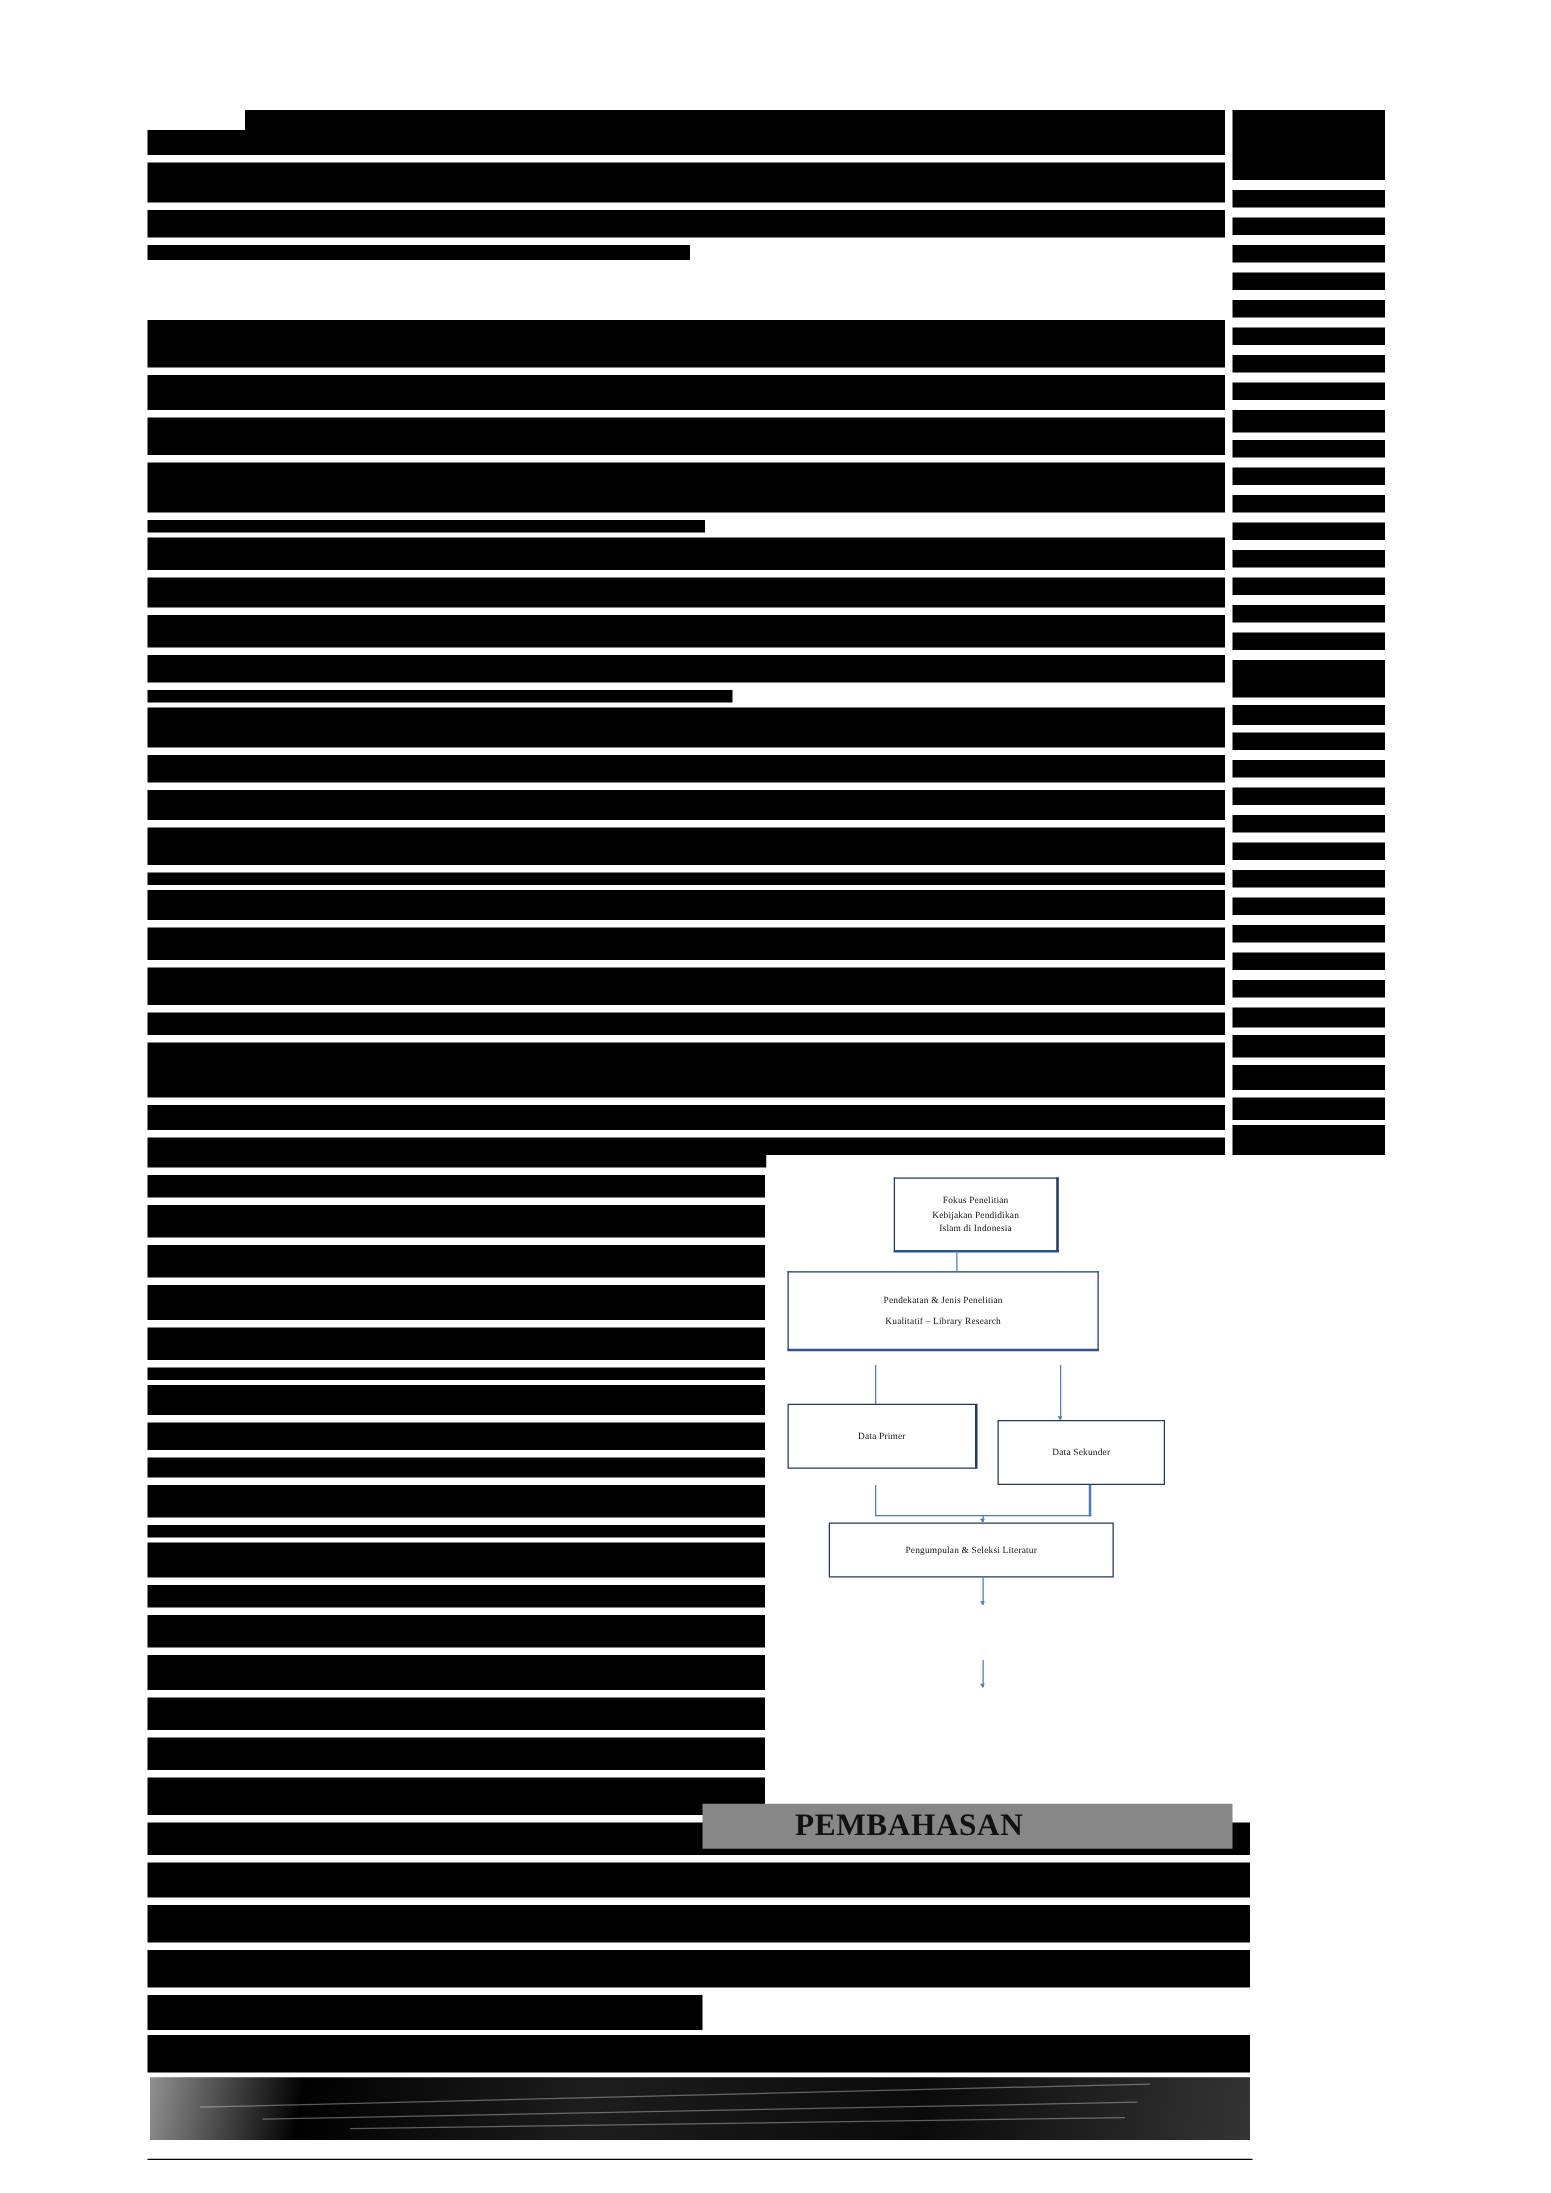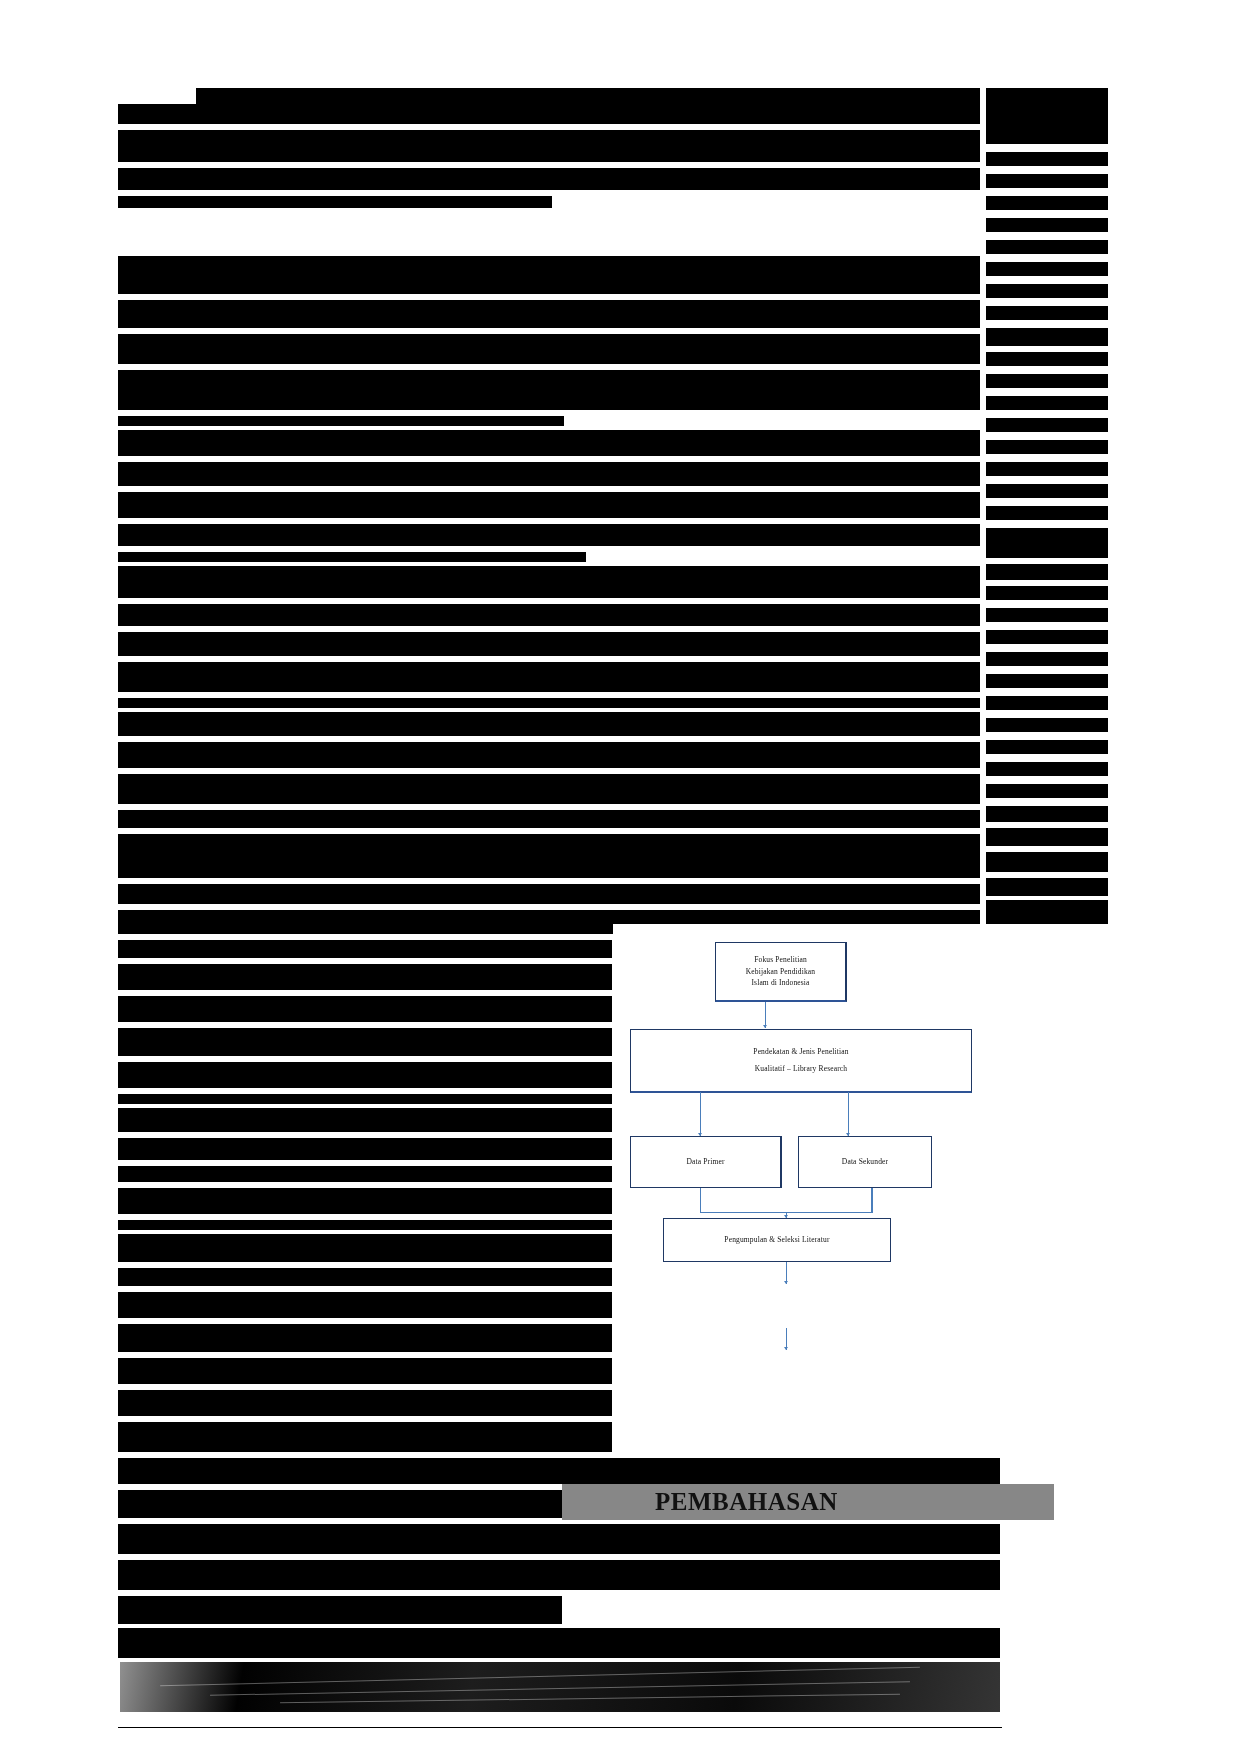--- a/index.html
+++ b/index.html
@@ -40,26 +40,25 @@
     top: 214px;
     width: 424px;
     height: 36px;
     font-size: 25px;
     padding-left: 66px;
     box-sizing: border-box;
   }
   .band-pembahasan {
     left: 562px;
     top: 1443px;
-    width: 492px;
+    width: 424px;
     height: 36px;
     font-size: 25px;
-    padding-left: 93px;
+    padding-left: 74px;
     box-sizing: border-box;
-    margin-top: 41px;
   }
 
   
   .figure {
     position: absolute;
     left: 613px;
     top: 924px;
     width: 496px;
     height: 478px;
     background: #ffffff;
@@ -222,31 +221,31 @@
 
     <div class="fc-box shadow-b shadow-r" style="left:102px; top:18px; width:132px; height:60px;">
       <span>Fokus Penelitian</span>
       <span>Kebijakan Pendidikan</span>
       <span>Islam di Indonesia</span>
     </div>
 
     <div class="fc-line" style="left:152px; top:78px; width:1px; height:26px;"></div>
     <div class="fc-arrow" style="left:150px; top:101px;"></div>
 
-    <div class="fc-box shadow-b" style="left:17px; top:105px; width:342px; height:64px;">
+    <div class="fc-box shadow-b" style="left:17px; top:93px; width:249px; height:64px;">
       <span style="margin-bottom:5px">Pendekatan &amp; Jenis Penelitian</span>
       <span>Kualitatif – Library Research</span>
     </div>
 
     <div class="fc-line" style="left:87px; top:168px; width:1px; height:44px;"></div>
     <div class="fc-arrow" style="left:85px; top:209px;"></div>
     <div class="fc-line" style="left:235px; top:168px; width:1px; height:44px;"></div>
     <div class="fc-arrow" style="left:233px; top:209px;"></div>
 
-    <div class="fc-box shadow-r" style="left:17px; top:212px; width:152px; height:52px;">
+    <div class="fc-box shadow-r" style="left:17px; top:199px; width:152px; height:52px;">
       <span>Data Primer</span>
     </div>
 
     <div class="fc-box" style="left:185px; top:212px; width:134px; height:52px;">
       <span>Data Sekunder</span>
     </div>
 
     <div class="fc-line" style="left:87px; top:264px; width:1px; height:25px;"></div>
     <div class="fc-line" style="left:258px; top:264px; width:2px; height:25px;"></div>
     <div class="fc-line" style="left:87px; top:288px; width:173px; height:1px;"></div>

